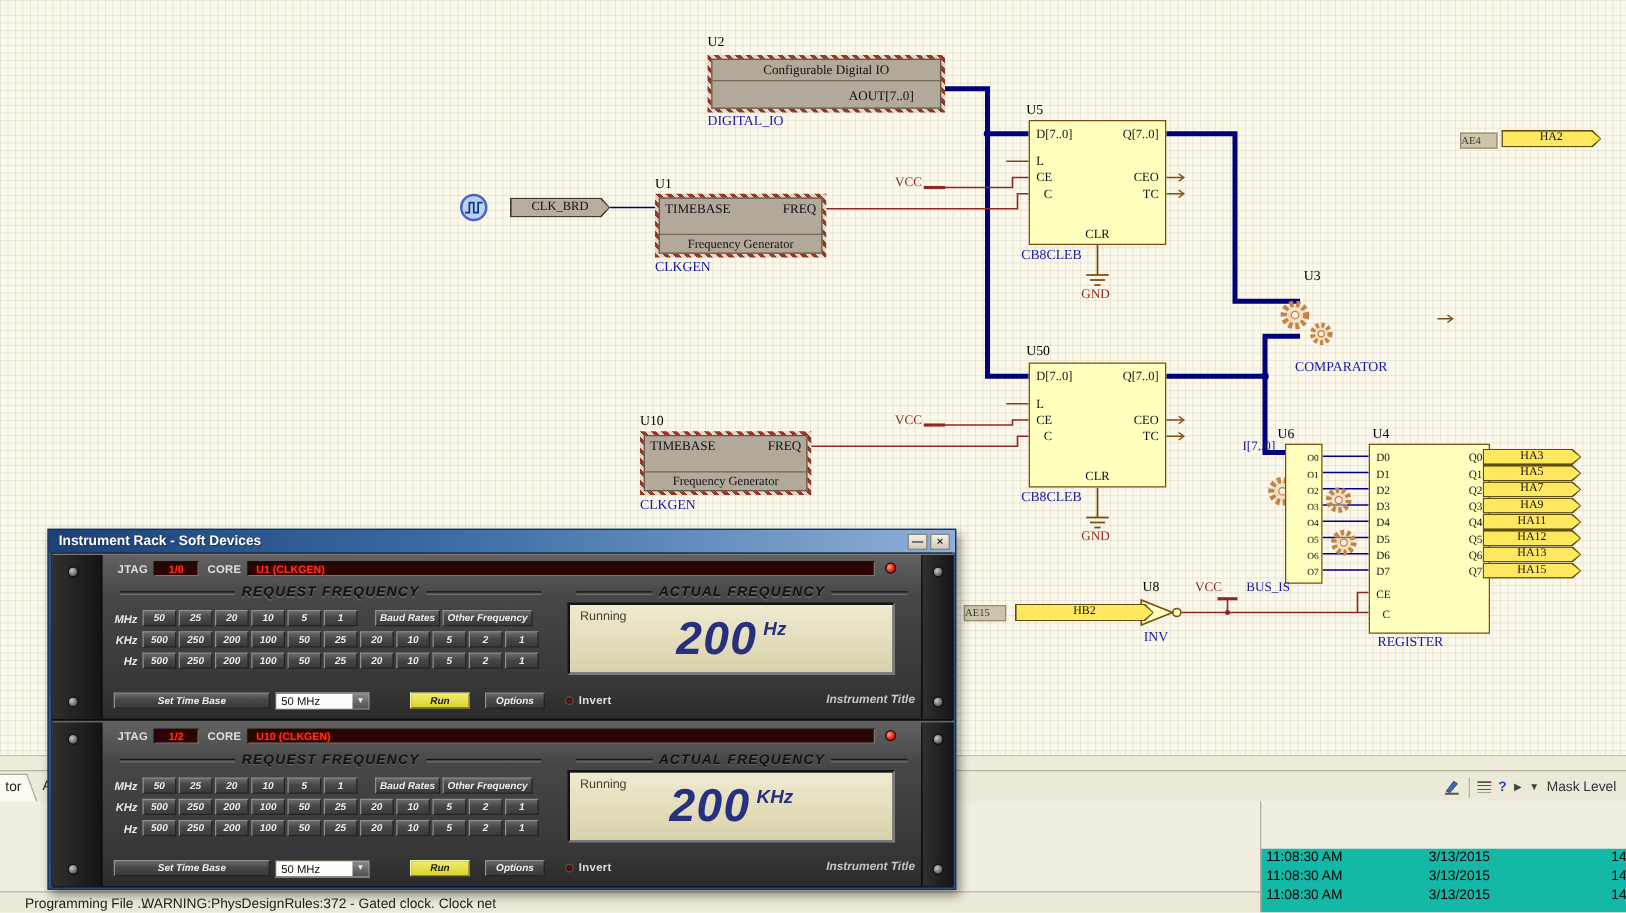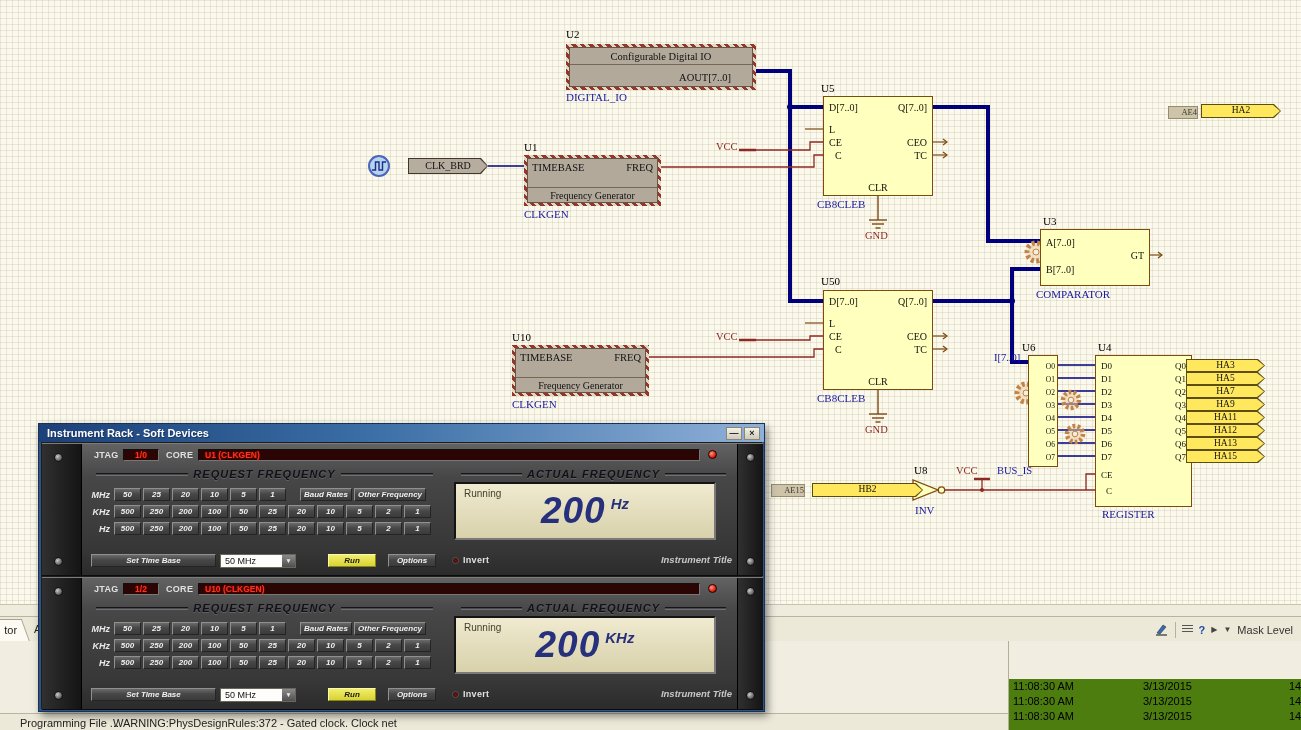--- a/index.html
+++ b/index.html
@@ -34,21 +34,21 @@
   .port .sh{position:absolute;inset:0;background:#5c4e10;
     clip-path:polygon(0 0,calc(100% - 7px) 0,100% 50%,calc(100% - 7px) 100%,0 100%)}
   .port .fl{position:absolute;inset:1px;background:#ffe75e;
     clip-path:polygon(0 0,calc(100% - 7px) 0,100% 50%,calc(100% - 7px) 100%,0 100%)}
   .port .tx{position:relative;z-index:1;text-align:center;font-family:"Liberation Serif",serif;
     font-size:9.5px;color:#111;line-height:12px}
   .port.gray .sh{background:#3e382c}
   .port.gray .fl{background:#b6ad9f}
   .port.big .tx{font-size:10px;line-height:15px}
   .aebox{position:absolute;background:#cdc4a9;border:1px solid #958c72;font-family:"Liberation Serif",serif;
-    font-size:8.5px;color:#3c382c;text-align:right;line-height:11px}
+    font-size:8.5px;color:#3c382c;text-align:left;line-height:11px}
 
   
   #hstrip{position:absolute;left:0;top:604px;width:1301px;height:12px;background:#efebdd;border-top:1px solid #c8c2ae;z-index:2}
   #bbar{position:absolute;left:0;top:616px;width:1301px;height:25px;background:#ece9d8;border-top:1px solid #b9b4a2;z-index:2}
   .tab0{position:absolute;left:-10px;top:2px;width:36px;height:23px;background:#fcfaf2;
     border:1px solid #a9a492;border-bottom:none;transform:skewX(20deg)}
   .tabtx{display:block;transform:skewX(-20deg);font-size:11px;color:#222;text-align:right;padding:4px 7px 0 0}
   .tabA{position:absolute;left:34px;top:6px;font-size:11px;color:#222}
   #bicons{position:absolute;right:8px;top:0;height:25px;display:flex;align-items:center;gap:6px}
   .vsep{width:1px;height:16px;background:#b5b0a0}
@@ -57,21 +57,21 @@
   .tic{font-size:8px;color:#444}
   .mlv{font-size:11px;color:#333;white-space:nowrap}
 
   #msgs{position:absolute;left:0;top:641px;width:1301px;height:89px;background:#f1eee1;z-index:2}
   #msgs .vline{position:absolute;left:1008px;top:0;bottom:0;width:1px;background:#b3ae9b}
   #tblzone{position:absolute;left:1009px;top:0;right:0;bottom:0}
   #tblhead{position:absolute;left:0;right:0;top:21px;height:17px;
     background:linear-gradient(#fdfcf7,#e4e0cc);border-top:1px solid #c9c3b0;border-bottom:1px solid #a9a493}
   .hcell{position:absolute;top:0;bottom:0;border-right:1px solid #c9c3b0;font-size:11px;color:#333;
     padding:2px 0 0 4px;white-space:nowrap;overflow:hidden}
-  #tblrows{position:absolute;left:0;right:0;top:38px;bottom:0;background:#4d7c0f}
+  #tblrows{position:absolute;left:0;right:0;top:38px;bottom:0;background:#14b8a6}
   .trow{position:absolute;left:0;right:0;height:15px;font-size:11px;color:#000;white-space:nowrap}
   .tc{position:absolute;top:1px}
   #sbar{position:absolute;left:0;top:713px;width:1008px;height:17px;background:#ece9d8;
     border-top:1px solid #b9b4a2;font-size:11px;color:#222;z-index:3;white-space:nowrap}
   #sbar span{position:absolute;top:3px}
 
   
   #rack{position:absolute;left:38px;top:423px;width:727px;height:289px;background:#30527e;
     border:1px solid #16335e;box-shadow:3px 4px 8px rgba(0,0,0,.45);z-index:10}
   #titlebar{height:18px;background:linear-gradient(90deg,#1c4078,#3a6ea5 45%,#8fb0d8);
@@ -297,25 +297,20 @@
     <span class="pin pr" style="right:5px;top:5px">Q[7..0]</span>
     <span class="pin pr" style="right:5px;top:40px">CEO</span>
     <span class="pin pr" style="right:5px;top:53px">TC</span>
     <span class="pin" style="left:0;right:0;bottom:2px;text-align:center">CLR</span>
   </div>
   <span class="type" style="left:817px;top:392px">CB8CLEB</span>
   <span class="net maroon" style="left:865px;top:424px">GND</span>
   <span class="net maroon" style="left:716px;top:331px">VCC</span>
 
   <span class="ref" style="left:1043px;top:215px">U3</span>
-  <div class="part" style="left:1040px;top:229px;width:110px;height:57px">
-    <span class="pin" style="left:5px;top:7px">A[7..0]</span>
-    <span class="pin" style="left:5px;top:34px">B[7..0]</span>
-    <span class="pin pr" style="right:5px;top:20px">GT</span>
-  </div>
   <span class="type" style="left:1036px;top:288px">COMPARATOR</span>
 
   <span class="ref" style="left:1022px;top:341px">U6</span>
   <div class="part" style="left:1028px;top:355px;width:30px;height:112px">
     <span class="pin tiny pr" style="right:2px;top:6px">O0</span>
     <span class="pin tiny pr" style="right:2px;top:19px">O1</span>
     <span class="pin tiny pr" style="right:2px;top:32px">O2</span>
     <span class="pin tiny pr" style="right:2px;top:45px">O3</span>
     <span class="pin tiny pr" style="right:2px;top:58px">O4</span>
     <span class="pin tiny pr" style="right:2px;top:71px">O5</span>

